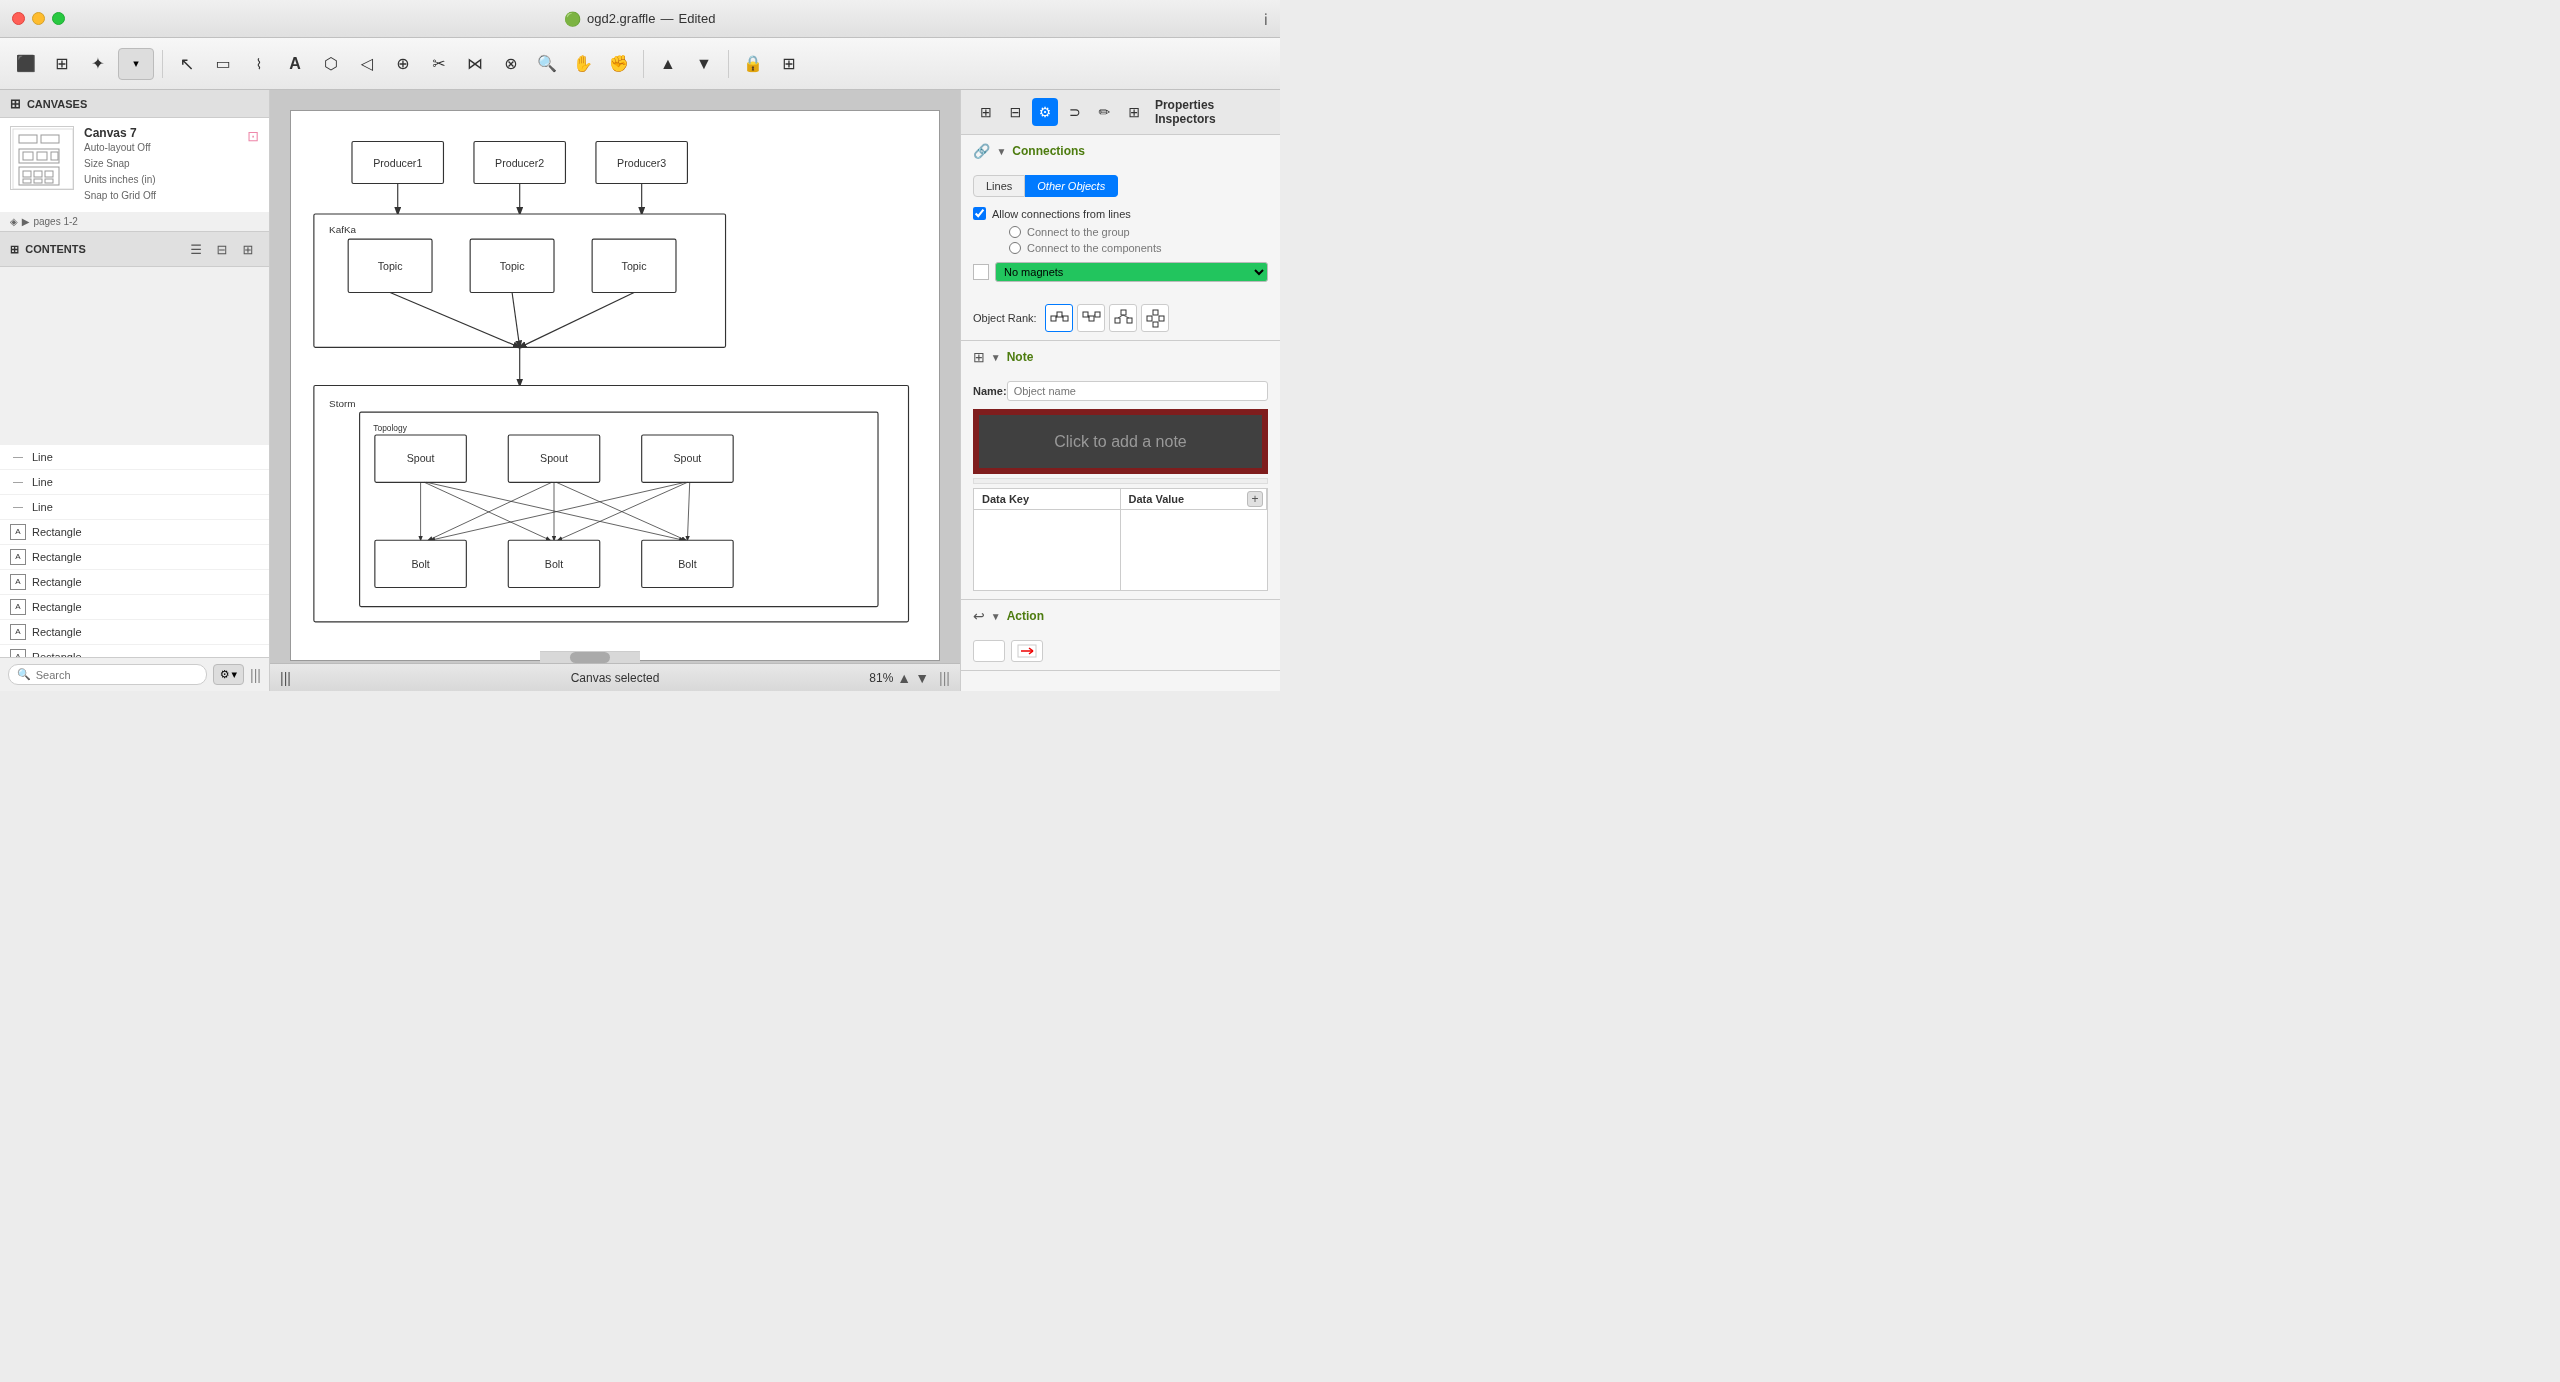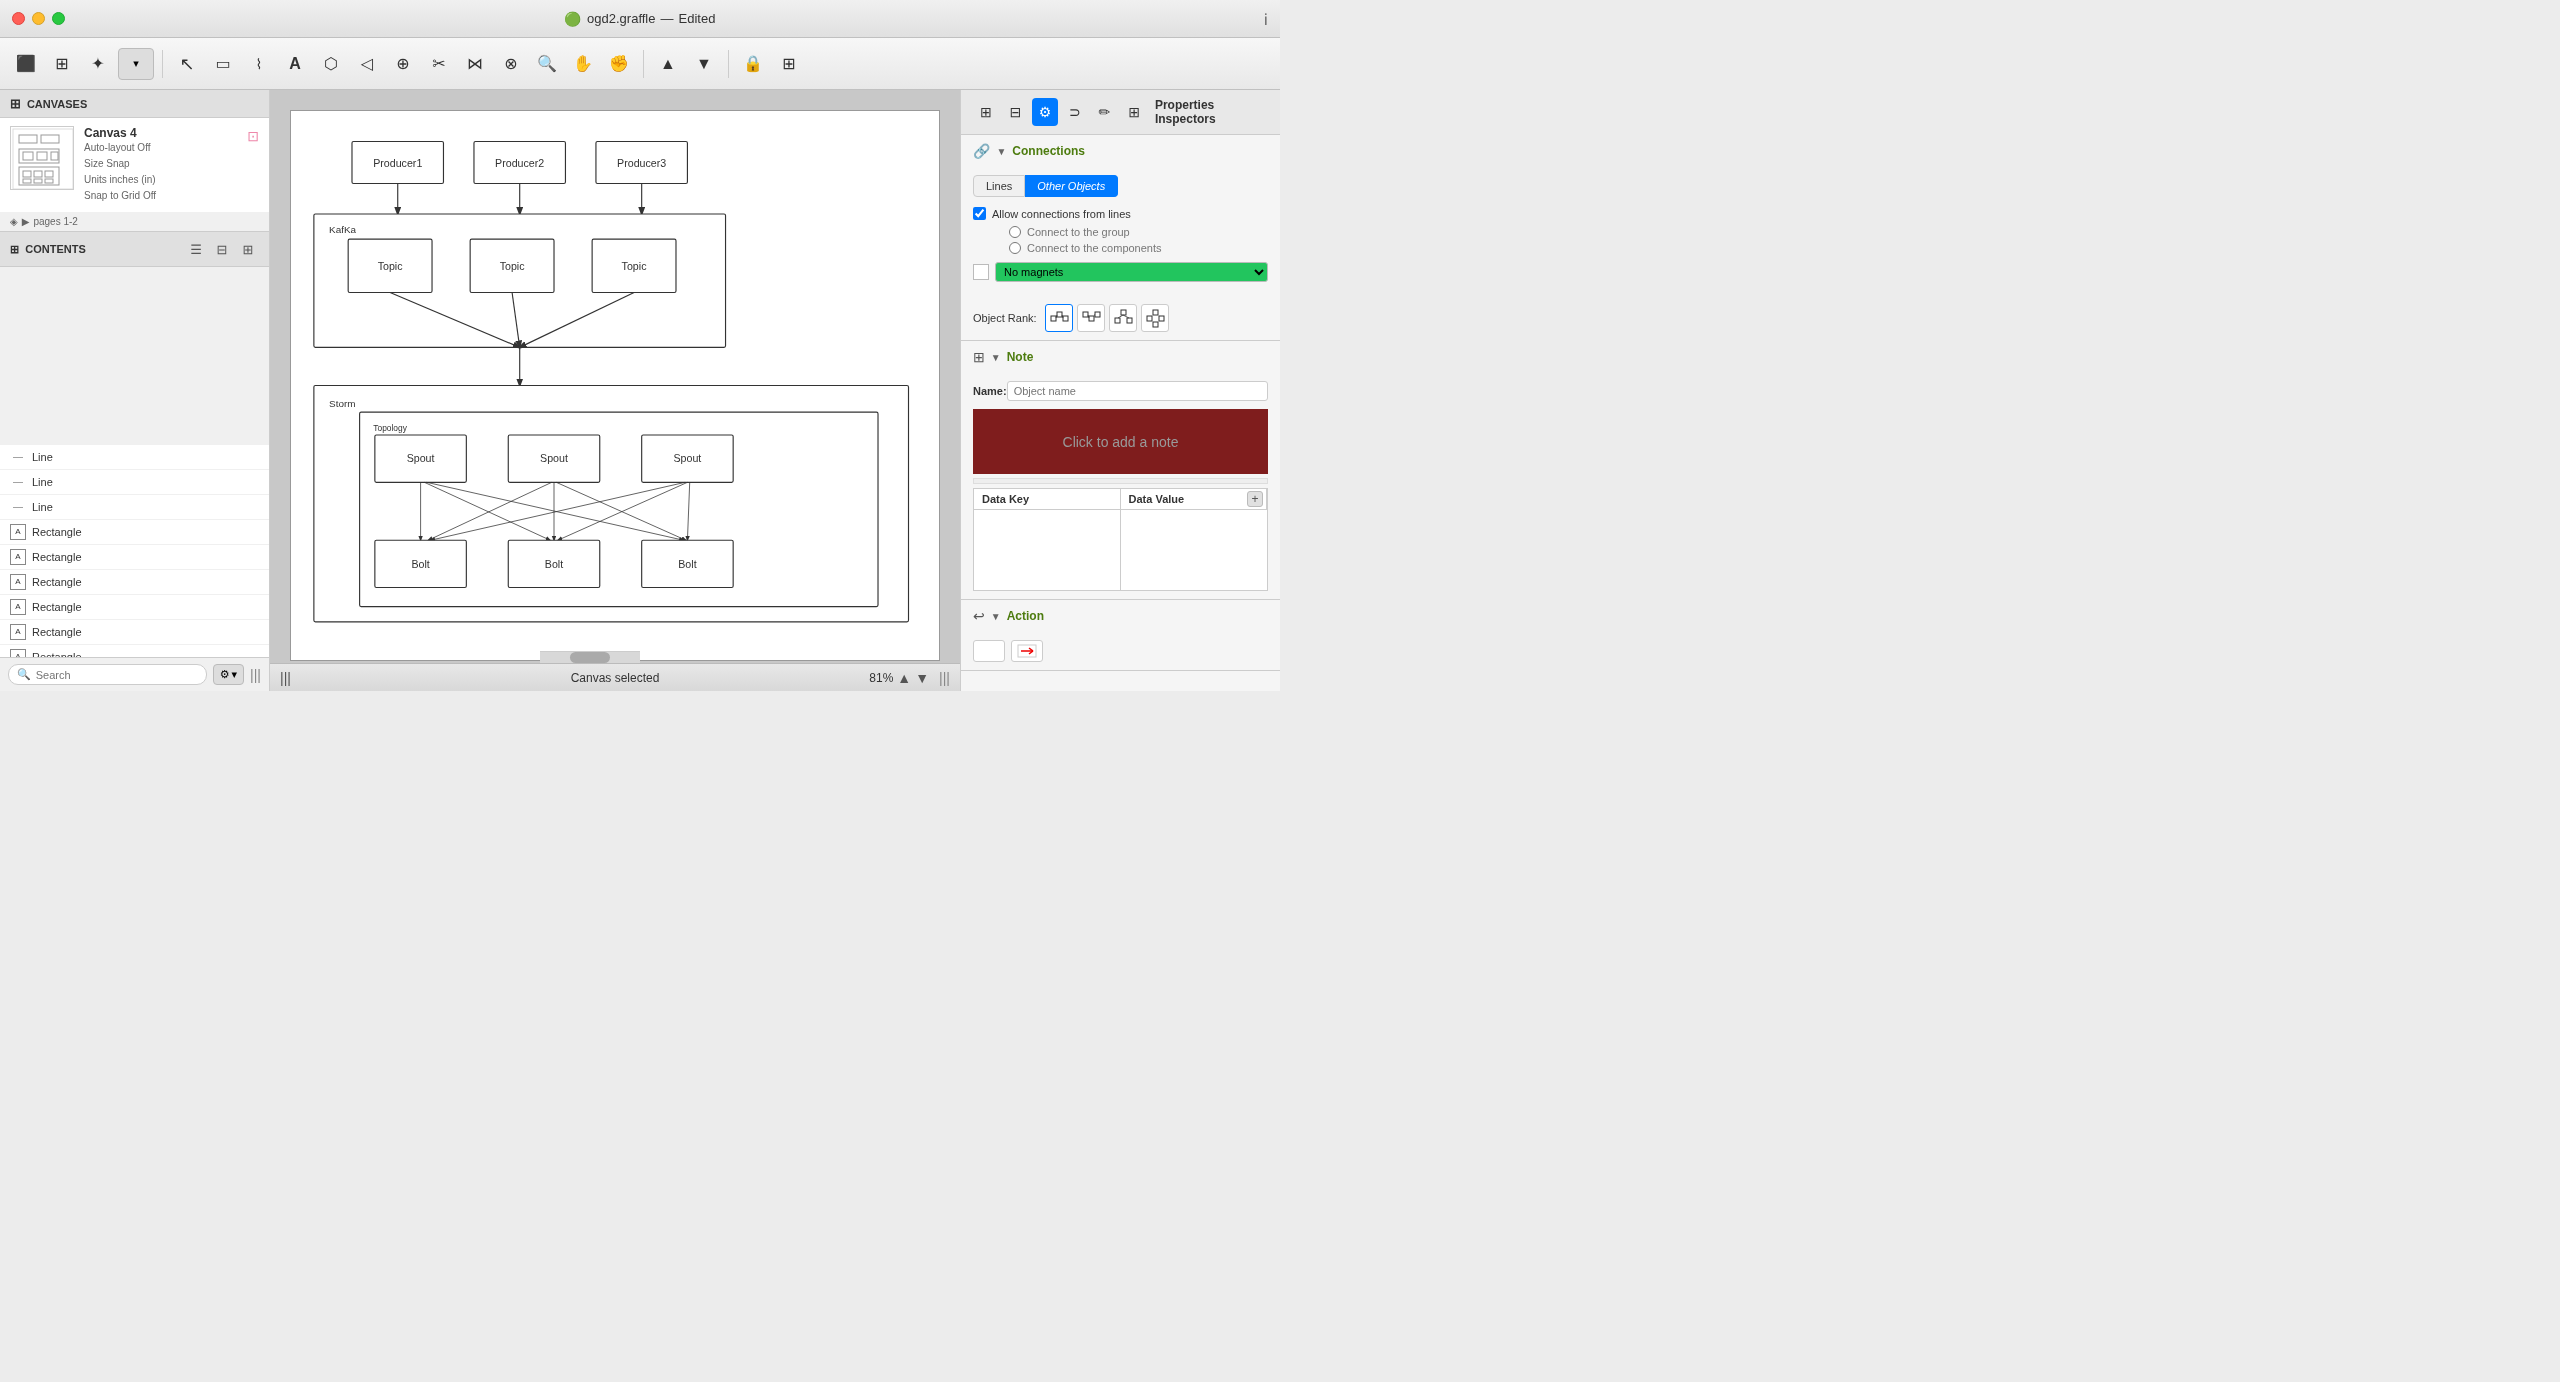--- a/index.html
+++ b/index.html
@@ -411,26 +411,26 @@
       border: 1px solid #ccc;
       border-radius: 3px;
       padding: 3px 6px;
       font-size: 11px;
       color: #999;
       background: white;
     }
     .note-textarea-box {
       width: 100%;
       height: 65px;
-      border: 3px solid #7f1d1d;
-      background: #7f1d1d;
+      border: 6px solid #7f1d1d;
+      background: #404040;
       display: flex;
       align-items: center;
       justify-content: center;
-      font-size: 14px;
+      font-size: 16px;
       color: #999;
       cursor: pointer;
     }
     .data-table-area {
       border: 1px solid #ccc;
       background: white;
       min-height: 80px;
       position: relative;
     }
     .data-table-header {
@@ -570,21 +570,21 @@
             <rect x="8" y="40" width="40" height="18" fill="none" stroke="#999" stroke-width="1"></rect>
             <rect x="12" y="44" width="8" height="6" fill="none" stroke="#999" stroke-width="1"></rect>
             <rect x="23" y="44" width="8" height="6" fill="none" stroke="#999" stroke-width="1"></rect>
             <rect x="34" y="44" width="8" height="6" fill="none" stroke="#999" stroke-width="1"></rect>
             <rect x="12" y="52" width="8" height="4" fill="none" stroke="#999" stroke-width="1"></rect>
             <rect x="23" y="52" width="8" height="4" fill="none" stroke="#999" stroke-width="1"></rect>
             <rect x="34" y="52" width="8" height="4" fill="none" stroke="#999" stroke-width="1"></rect>
           </svg>
         </div>
         <div class="canvas-info">
-          <div class="canvas-name">Canvas 4</div>
+          <div class="canvas-name">Canvas 7</div>
           <div class="canvas-meta">
             <div>Auto-layout Off</div>
             <div>Size Snap</div>
             <div>Units inches (in)</div>
             <div>Snap to Grid Off</div>
           </div>
         </div>
         <div style="font-size:14px;color:#e8a;margin-top:2px">⊡</div>
       </div>
       <div class="canvas-page-indicator">

